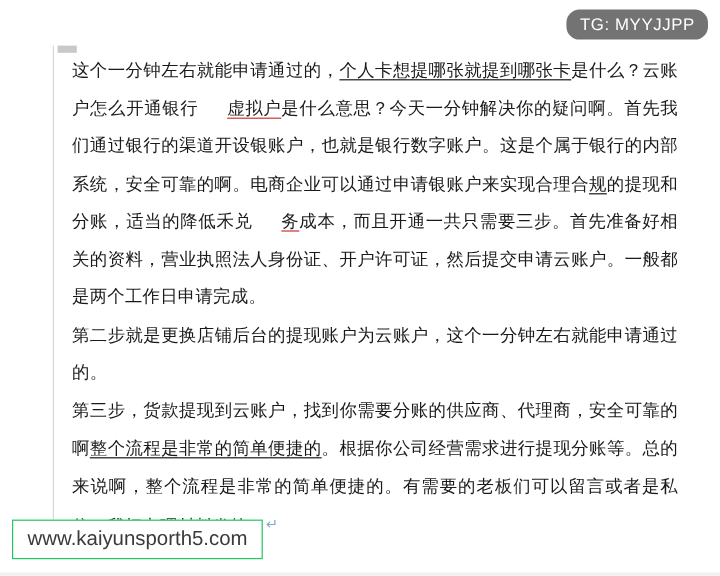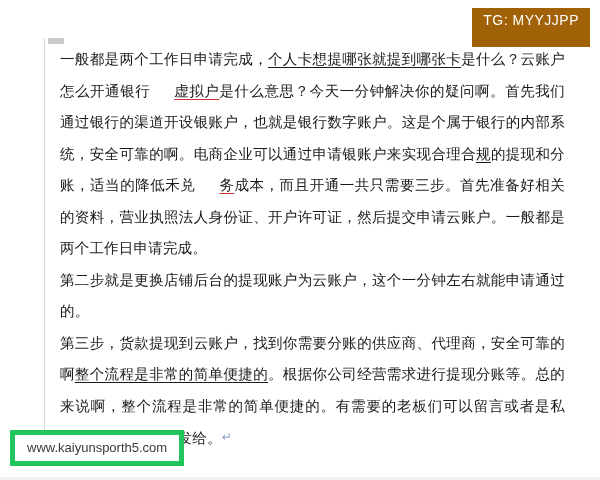--- a/index.html
+++ b/index.html
@@ -13,28 +13,29 @@
     font-family: "Liberation Sans", sans-serif;
     position: relative;
     overflow: hidden;
   }
 
   
   .tg-badge {
     position: absolute;
     top: 8px;
     right: 10px;
-    background: #a16207;
+    background: #737373;
     color: #ffffff;
     font-size: 14px;
     letter-spacing: 0.5px;
-    padding: 5px 11px 20px 11px;
+    padding: 5px 11px 6px 11px;
     line-height: 1;
     white-space: nowrap;
     z-index: 5;
+    border-radius: 11px;
   }
 
   
   .page-rule {
     position: absolute;
     left: 44px;
     top: 38px;
     width: 1px;
     height: 400px;
     background: #d8d8d8;
@@ -84,23 +85,23 @@
     vertical-align: 2px;
   }
 
   
   .site-watermark {
     position: absolute;
     left: 10px;
     bottom: 14px;
     background: #ffffff;
     color: #3a3a3a;
-    font-size: 13px;
+    font-size: 17px;
     padding: 6px 12px;
-    border: 5px solid #22c55e;
+    border: 1px solid #22c55e;
     line-height: 1.1;
     white-space: nowrap;
     z-index: 5;
   }
 
   .bottom-edge {
     position: absolute;
     left: 0;
     right: 0;
     bottom: 0;
@@ -111,21 +112,21 @@
 </head>
 <body>
 
 <div class="tg-badge">TG: MYYJJPP</div>
 
 <div class="page-rule"></div>
 <div class="sel-tick"></div>
 
 <div class="doc">
   <p class="para">
-    <span>一般都是两个工作日申请完成，</span><span class="u">个人卡想提哪张就提到哪张卡</span><span>是什么？云账户怎么开通银行</span><span class="mark-red">虚拟户</span><span>是什么意思？今天一分钟解决你的疑问啊。首先我们通过银行的渠道开设银账户，也就是银行数字账户。这是个属于银行的内部系统，安全可靠的啊。电商企业可以通过申请银账户来实现合理合</span><span class="u">规</span><span>的提现和分账，适当的降低禾兑</span><span class="mark-red">务</span><span>成本，而且开通一共只需要三步。首先准备好相关的资料，营业执照法人身份证、开户许可证，然后提交申请云账户。一般都是两个工作日申请完成。</span>
+    <span>这个一分钟左右就能申请通过的，</span><span class="u">个人卡想提哪张就提到哪张卡</span><span>是什么？云账户怎么开通银行</span><span class="mark-red">虚拟户</span><span>是什么意思？今天一分钟解决你的疑问啊。首先我们通过银行的渠道开设银账户，也就是银行数字账户。这是个属于银行的内部系统，安全可靠的啊。电商企业可以通过申请银账户来实现合理合</span><span class="u">规</span><span>的提现和分账，适当的降低禾兑</span><span class="mark-red">务</span><span>成本，而且开通一共只需要三步。首先准备好相关的资料，营业执照法人身份证、开户许可证，然后提交申请云账户。一般都是两个工作日申请完成。</span>
   </p>
   <p class="para">
     <span>第二步就是更换店铺后台的提现账户为云账户，这个一分钟左右就能申请通过的。</span>
   </p>
   <p class="para">
     <span>第三步，货款提现到云账户，找到你需要分账的供应商、代理商，安全可靠的啊</span><span class="u">整个流程是非常的简单便捷的</span><span>。根据你公司经营需求进行提现分账等。总的来说啊，整个流程是非常的简单便捷的。有需要的老板们可以留言或者是私信，我把办理材料发给。</span><span class="pilcrow">↵</span>
   </p>
 </div>
 
 <div class="site-watermark">www.kaiyunsporth5.com</div>

